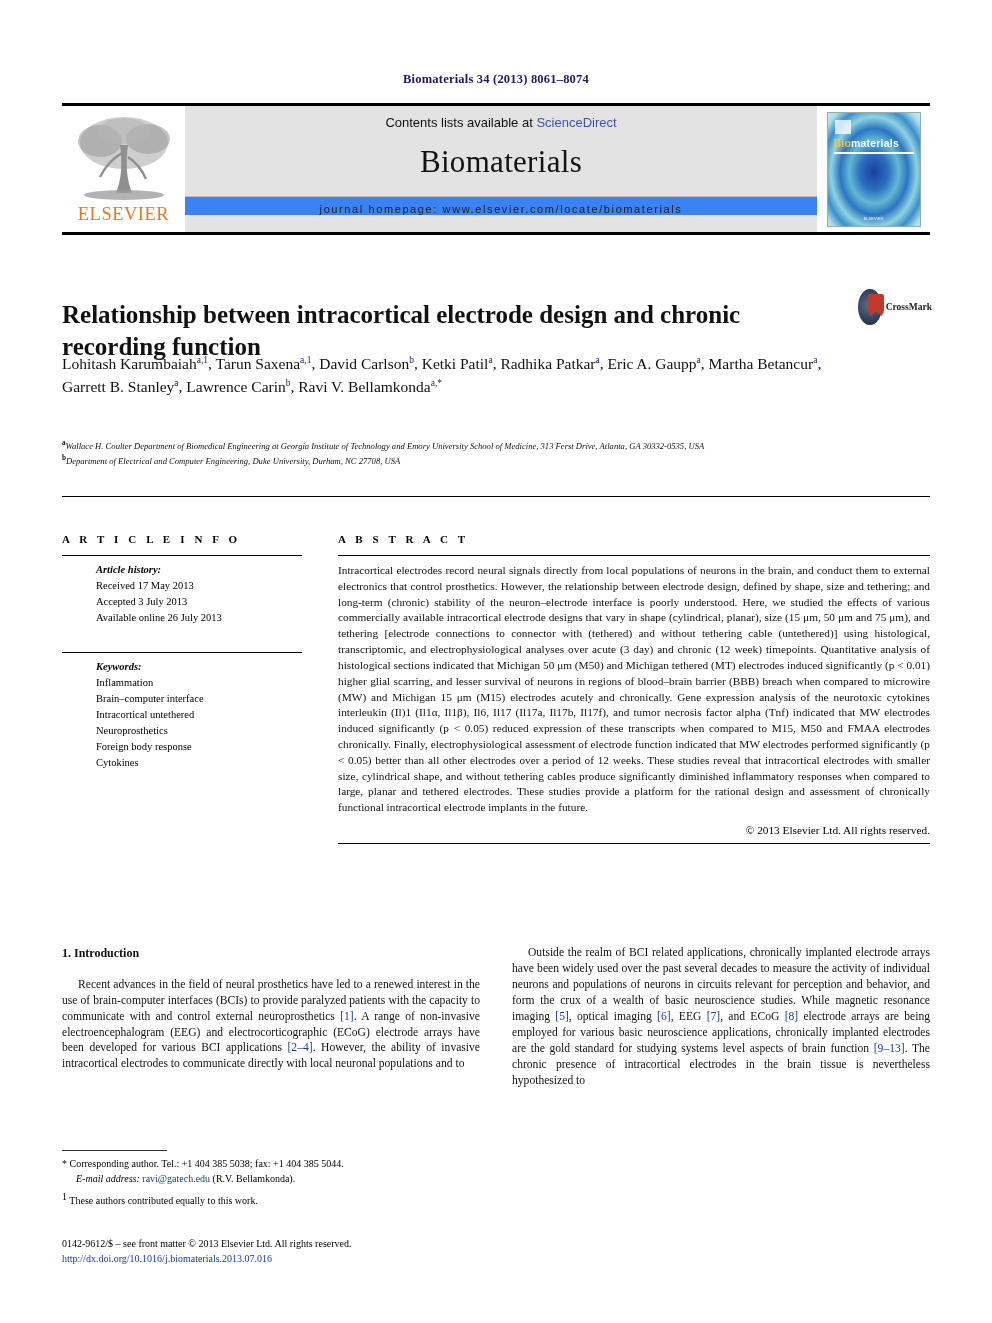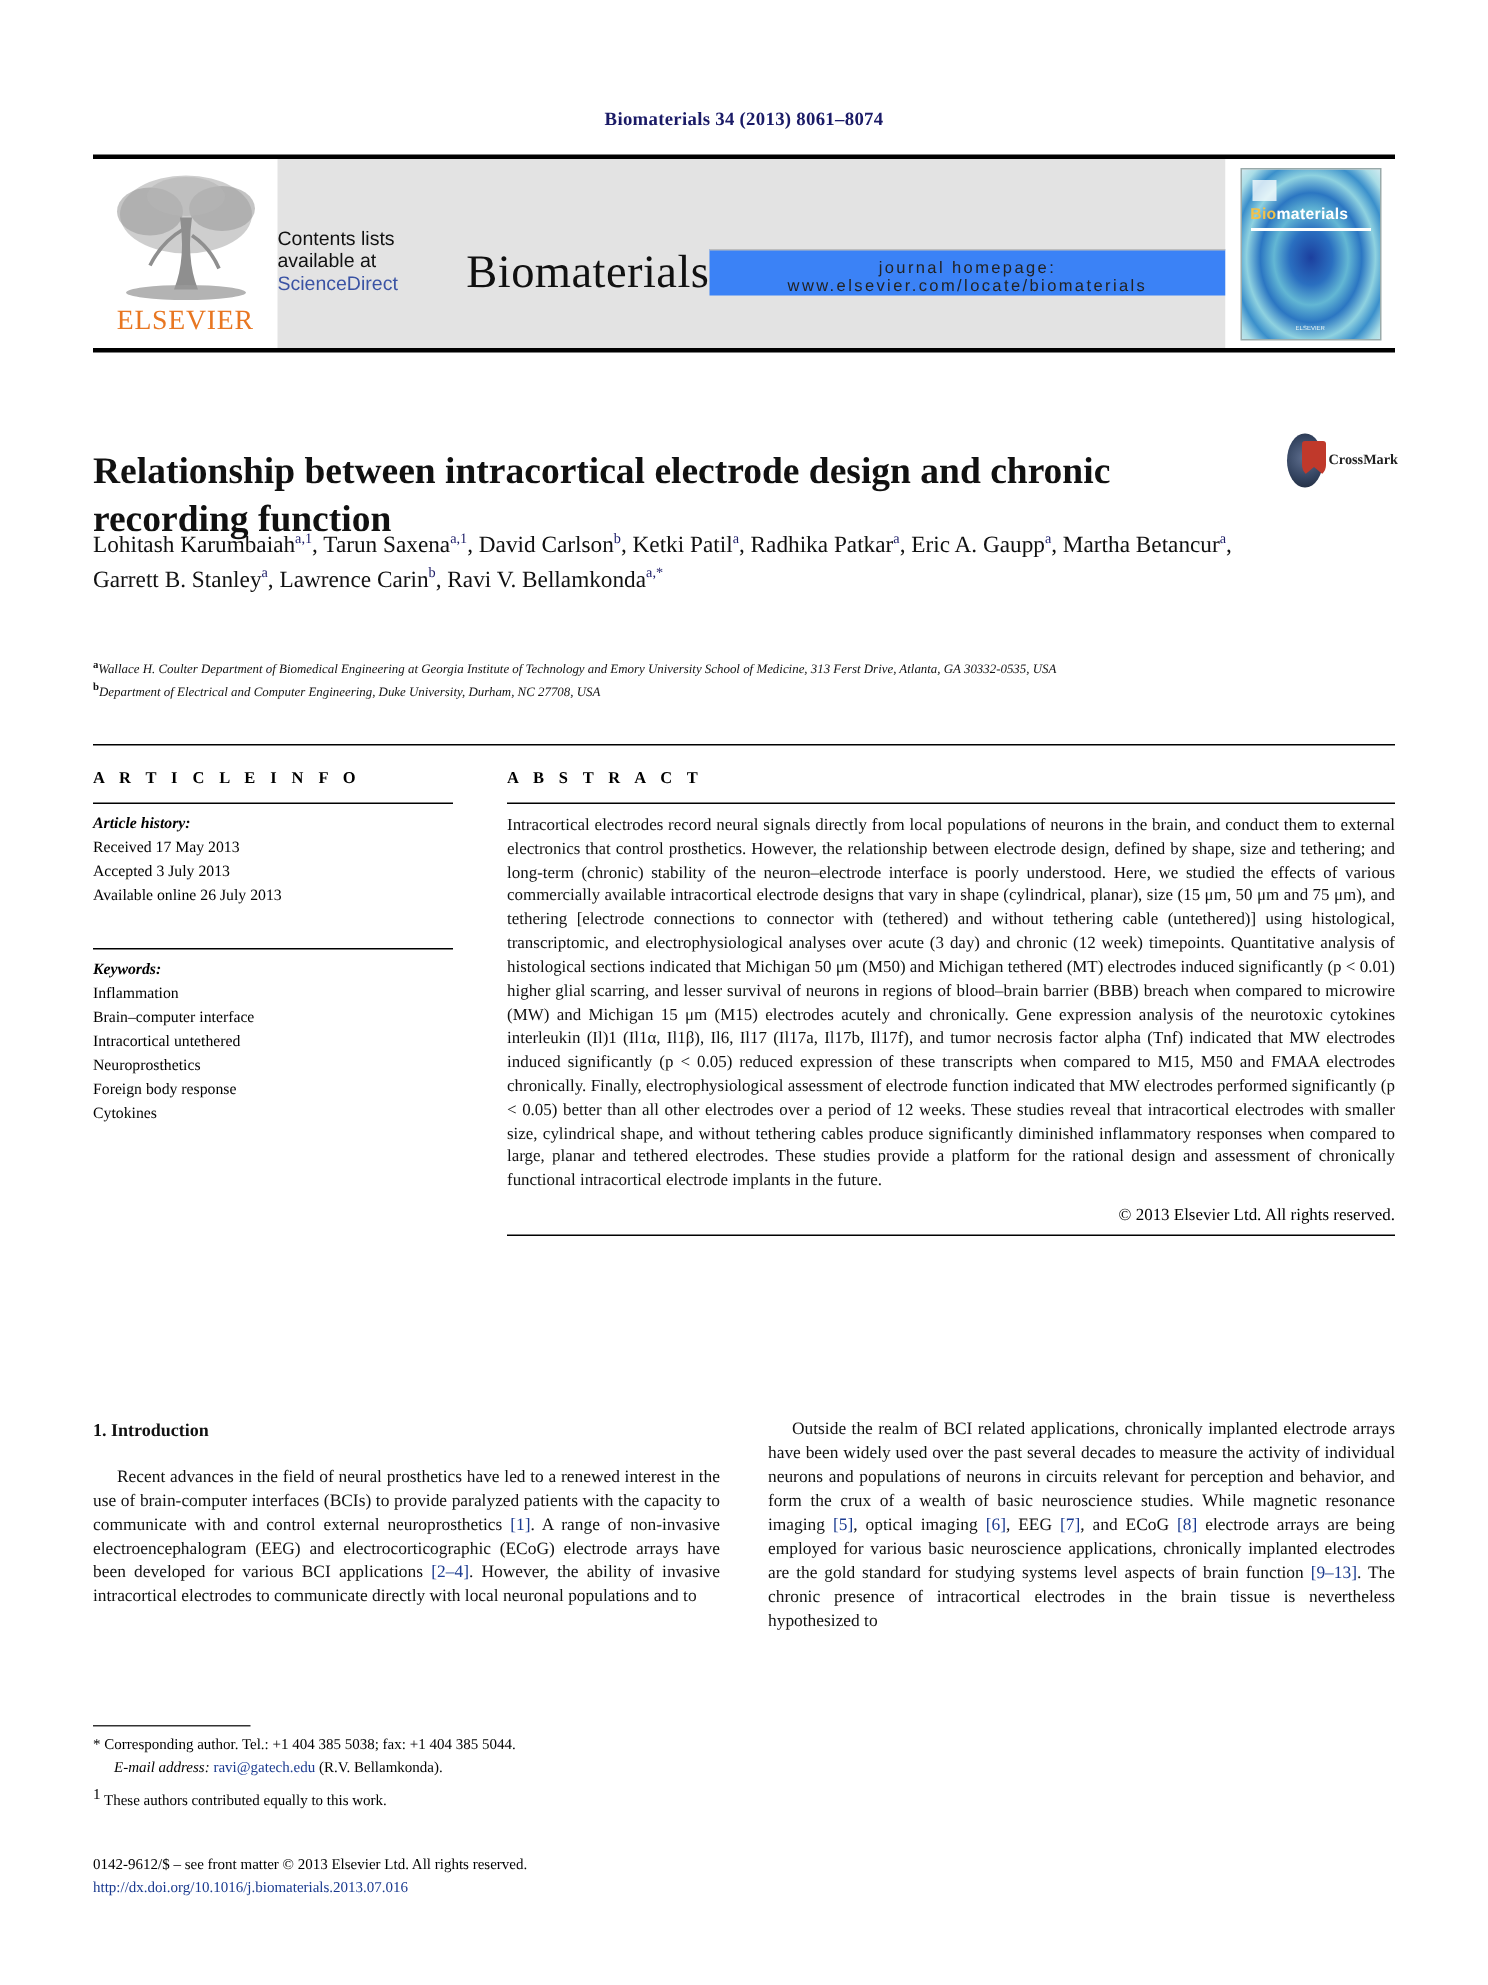--- a/index.html
+++ b/index.html
@@ -23,21 +23,21 @@
   }
 
   
   .masthead {
     position:absolute; left:62px; top:103px; width:868px; height:132px;
     border-top:3px solid #000; border-bottom:3px solid #000;
     box-sizing:border-box;
     display:flex; align-items:stretch;
   }
   .mh-left { width:123px; display:flex; align-items:center; justify-content:center; background:#fff; }
-  .mh-center { flex:1; background:#e3e3e3; display:flex; flex-direction:row; align-items:center; justify-content:flex-start; padding-top:9px; box-sizing:border-box; }
+  .mh-center { flex:1; background:#e3e3e3; display:flex; flex-direction:column; align-items:center; justify-content:flex-start; padding-top:9px; box-sizing:border-box; }
   .mh-right { width:113px; display:flex; align-items:center; justify-content:center; background:#fff; }
 
   .contents-line { font-size:13px; color:#111; font-family:"Liberation Sans", sans-serif; }
   .contents-line .sd { color:#3a53a4; }
   .journal-name { font-family:"Liberation Serif", serif; font-size:31px; color:#111; margin-top:14px; letter-spacing:.3px; }
   .homepage-band {
     margin-top:16px; width:100%; background:#3b82f6;
     border-top:1px solid #bdbdbd;
     text-align:center; font-family:"Liberation Sans", sans-serif;
     font-size:11px; letter-spacing:1.6px; color:#222; padding:6px 0 0 0; box-sizing:border-box;
@@ -83,25 +83,25 @@
   .affil {
     position:absolute; left:62px; top:438px; width:800px;
     font-size:8.6px; line-height:1.5; font-style:italic; color:#111;
   }
   .affil sup { font-style:normal; font-weight:bold; }
 
   
   .sec-rule-top { position:absolute; left:62px; top:496px; width:868px; border-top:1px solid #000; }
   .colhead {
     font-family:"Liberation Serif", serif; font-weight:bold;
-    font-size:11px; letter-spacing:3.6px;
+    font-size:11px; letter-spacing:3.6px;margin-top:20px;
   }
   .info-col { position:absolute; left:62px; top:513px; width:240px; }
   .info-rule { border-top:1.6px solid #000; margin:10px 0 6px 0; }
-  .info-body { font-size:10.5px; line-height:1.52; }
+  .info-body { font-size:10.5px; line-height:1.52;margin-left:34px; }
   .info-body .lbl { font-style:italic; font-weight:bold; }
 
   .abs-col { position:absolute; left:338px; top:513px; width:592px; }
   .abs-rule { border-top:1.6px solid #000; margin:10px 0 7px 0; }
   .abs-body { font-size:11.3px; line-height:1.40; text-align:justify; color:#111; }
   .abs-copy { text-align:right; font-size:11.3px; margin-top:8px; }
   .abs-end { border-top:1.6px solid #000; margin-top:7px; }
 
   
   .bodycols { position:absolute; left:62px; top:945px; width:868px; }

